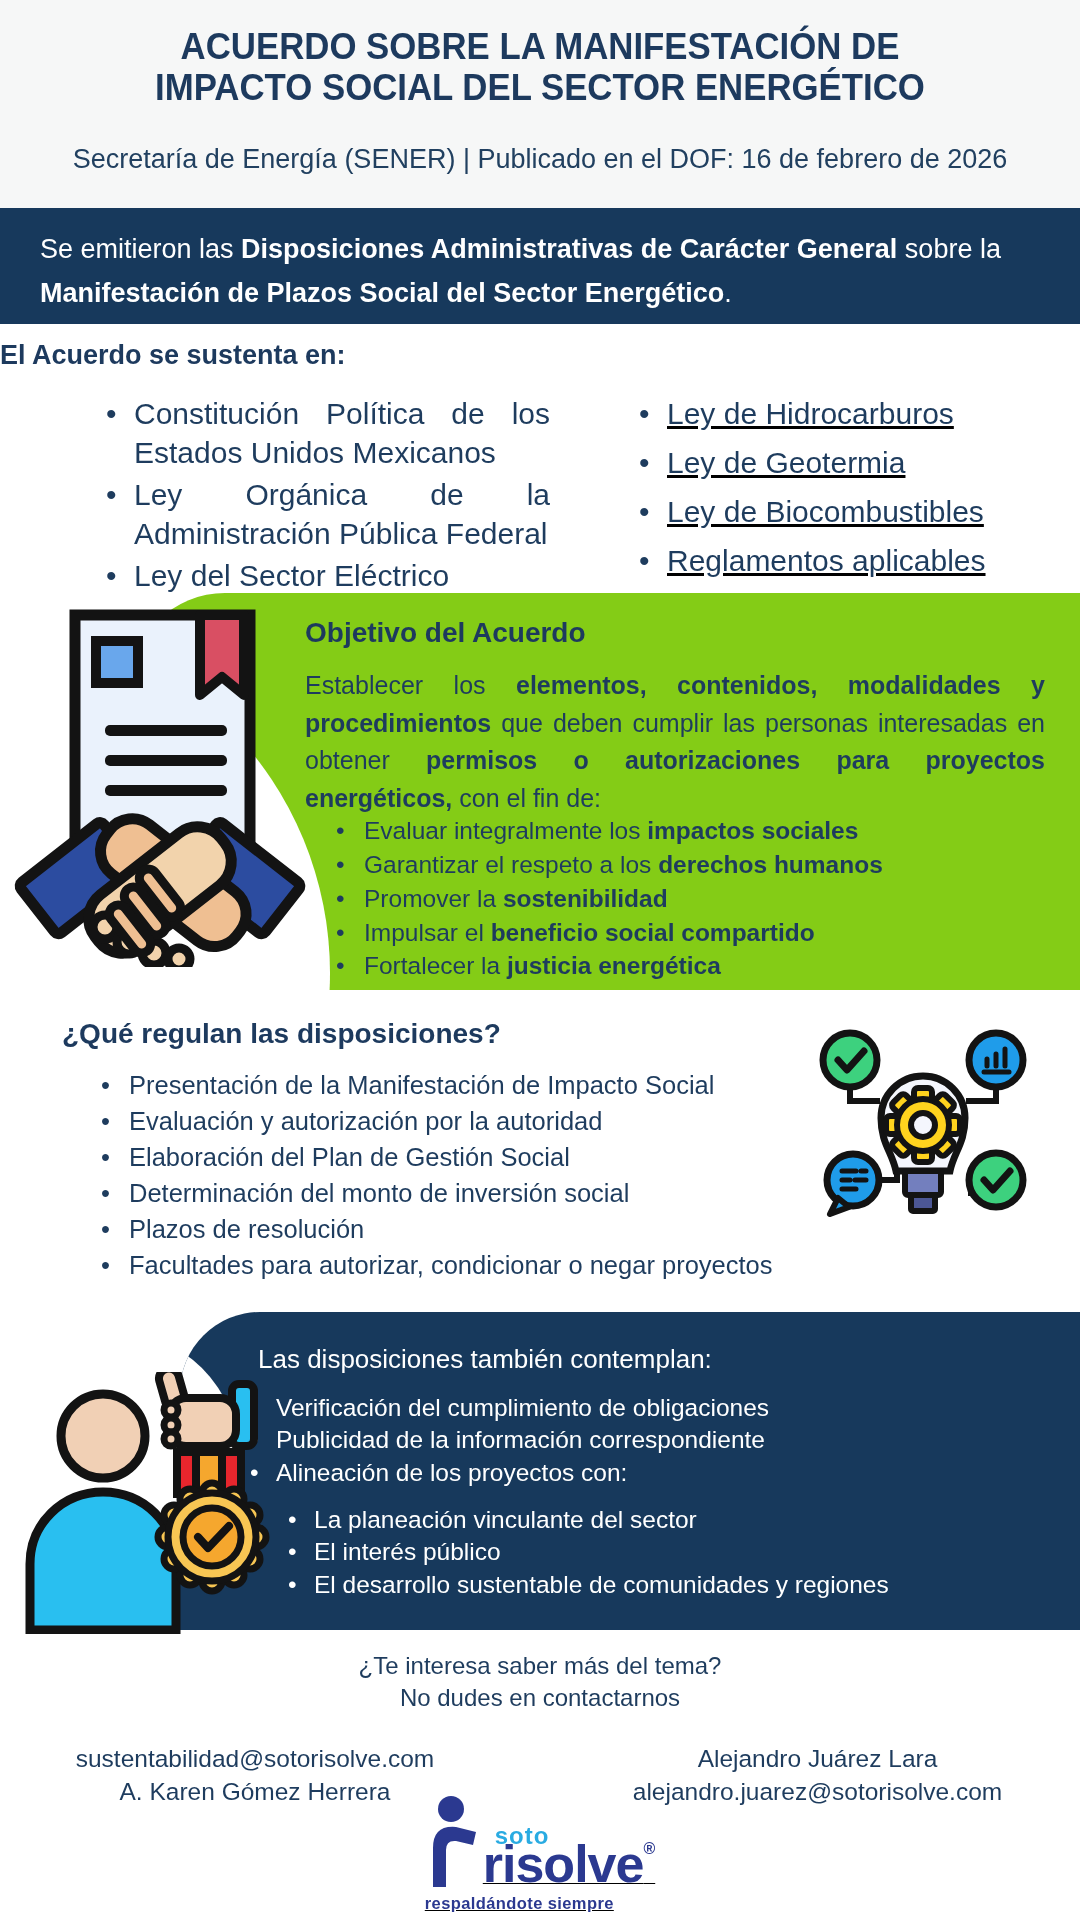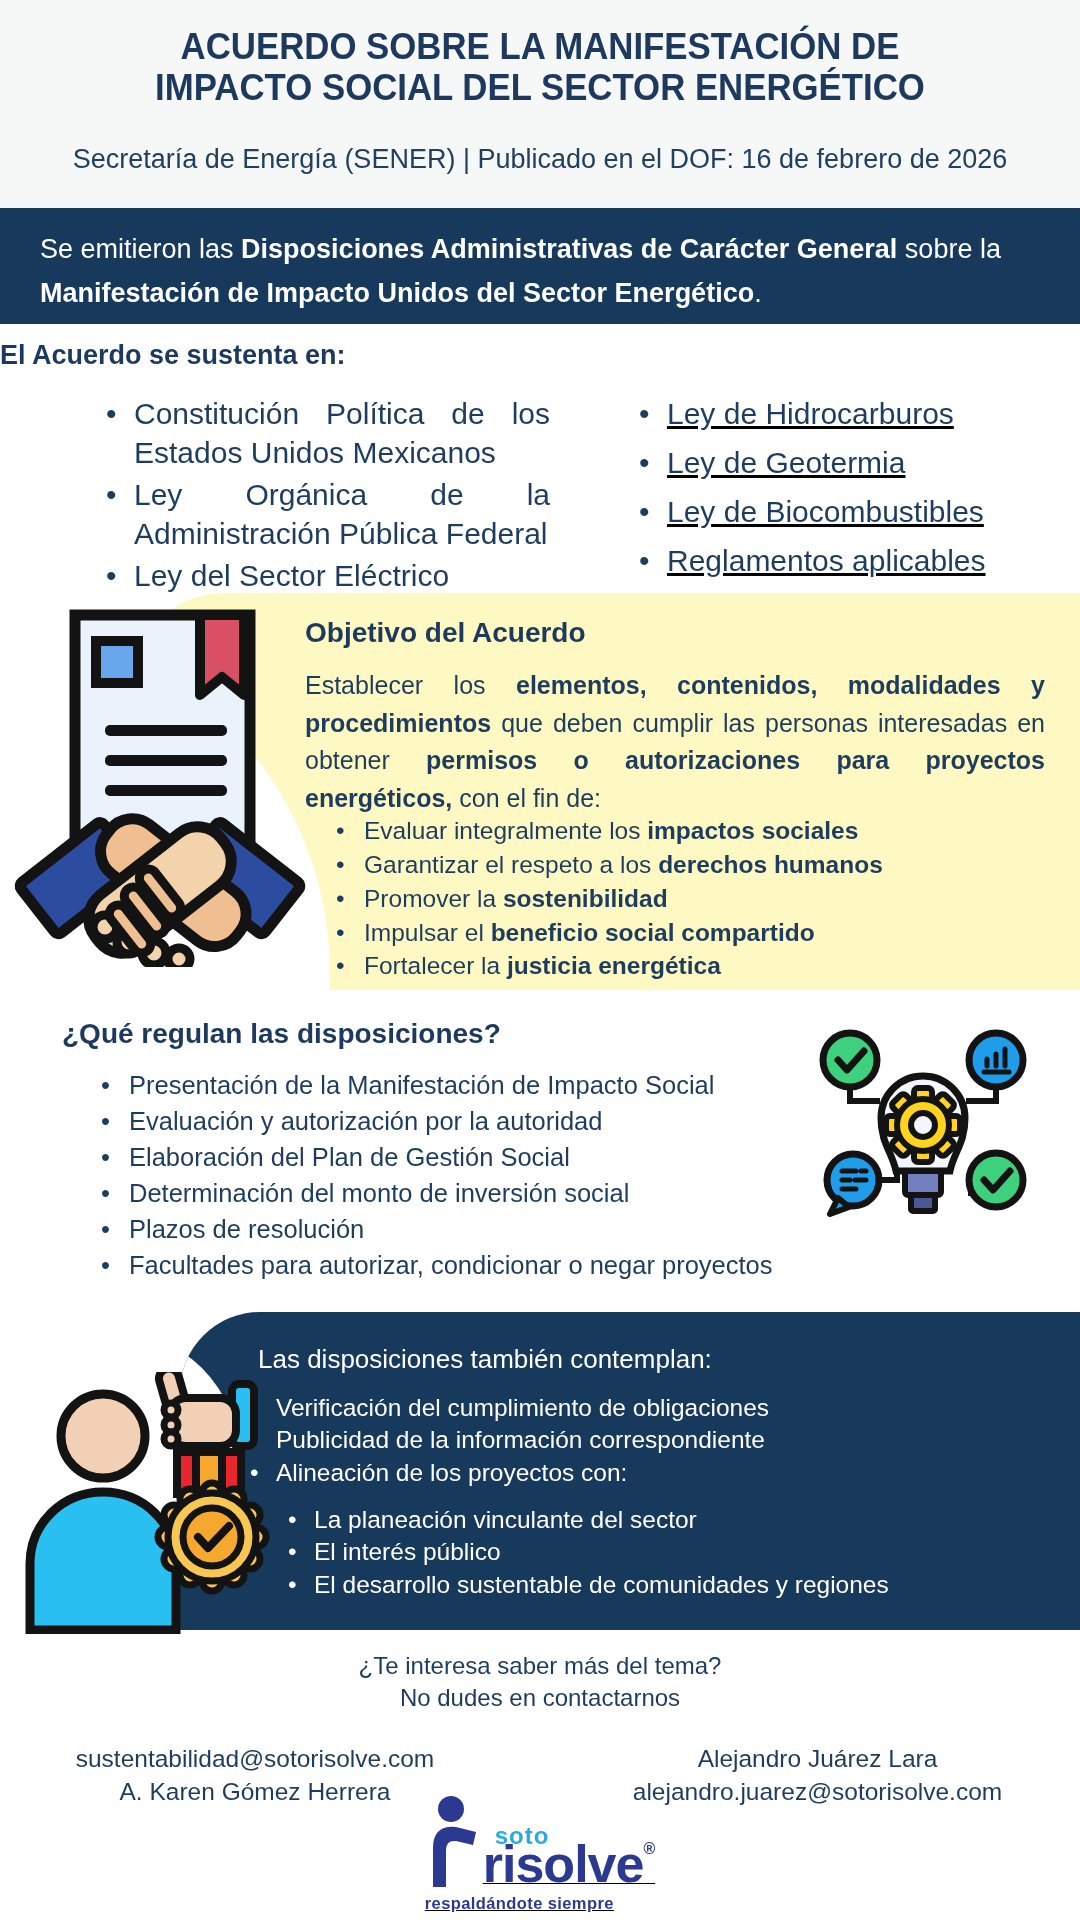--- a/index.html
+++ b/index.html
@@ -25,21 +25,21 @@
   ul.plainlist{list-style:none;margin:0;padding:0;}
   .li-navy{position:relative;padding-left:34px;color:#1e3c5e;font-size:30px;line-height:1.3;}
   .li-navy::before{content:"•";position:absolute;left:6px;top:0;}
   .sustenta-left{position:absolute;left:100px;top:394px;width:450px;}
   .sustenta-left .li-navy{text-align:justify;margin-bottom:3px;}
   .sustenta-right{position:absolute;left:633px;top:394px;width:420px;text-decoration:underline;}
   .sustenta-right .li-navy{margin-bottom:10px;}
 
   
   .objetivo-panel{position:absolute;left:130px;top:593px;width:950px;height:397px;
-                  background:#fef9c3;border-top-left-radius:95px;overflow:hidden;}
+                  background:#84cc16;border-top-left-radius:95px;overflow:hidden;}
   .objetivo-panel .circle-cut{position:absolute;left:-500px;top:30px;width:700px;height:700px;
                   background:#ffffff;border-radius:50%;}
   .objetivo-heading{position:absolute;left:175px;top:24px;font-weight:bold;font-size:28px;color:#1d3a5e;}
   .objetivo-intro{position:absolute;left:175px;top:74px;width:740px;font-size:25px;line-height:1.5;
                   text-align:justify;color:#1e3c5e;}
   .objetivo-bullets{position:absolute;left:200px;top:222px;width:700px;}
   .objetivo-bullets .li-navy{margin-bottom:2px;font-size:24.5px;}
 
   .handshake-icon{position:absolute;left:10px;top:605px;}
 
@@ -84,21 +84,21 @@
 
   <div class="header-bg"></div>
 
   <div class="title">
     <div class="tline">ACUERDO SOBRE LA MANIFESTACIÓN DE</div>
     <div class="tline">IMPACTO SOCIAL DEL SECTOR ENERGÉTICO</div>
   </div>
   <div class="subtitle">Secretaría de Energía (SENER) | Publicado en el DOF: 16 de febrero de 2026</div>
 
   <div class="banner">
-    <span>Se emitieron las </span><span class="b">Disposiciones Administrativas de Carácter General</span><span> sobre la </span><span class="b">Manifestación de Impacto Unidos del Sector Energético</span><span>.</span>
+    <span>Se emitieron las </span><span class="b">Disposiciones Administrativas de Carácter General</span><span> sobre la </span><span class="b">Manifestación de Plazos Social del Sector Energético</span><span>.</span>
   </div>
 
   <div class="sustenta-heading">El Acuerdo se sustenta en:</div>
 
   <ul class="plainlist sustenta-left">
     <li class="li-navy">Constitución Política de los Estados Unidos Mexicanos</li>
     <li class="li-navy">Ley Orgánica de la Administración Pública Federal</li>
     <li class="li-navy">Ley del Sector Eléctrico</li>
   </ul>
   <ul class="plainlist sustenta-right">

